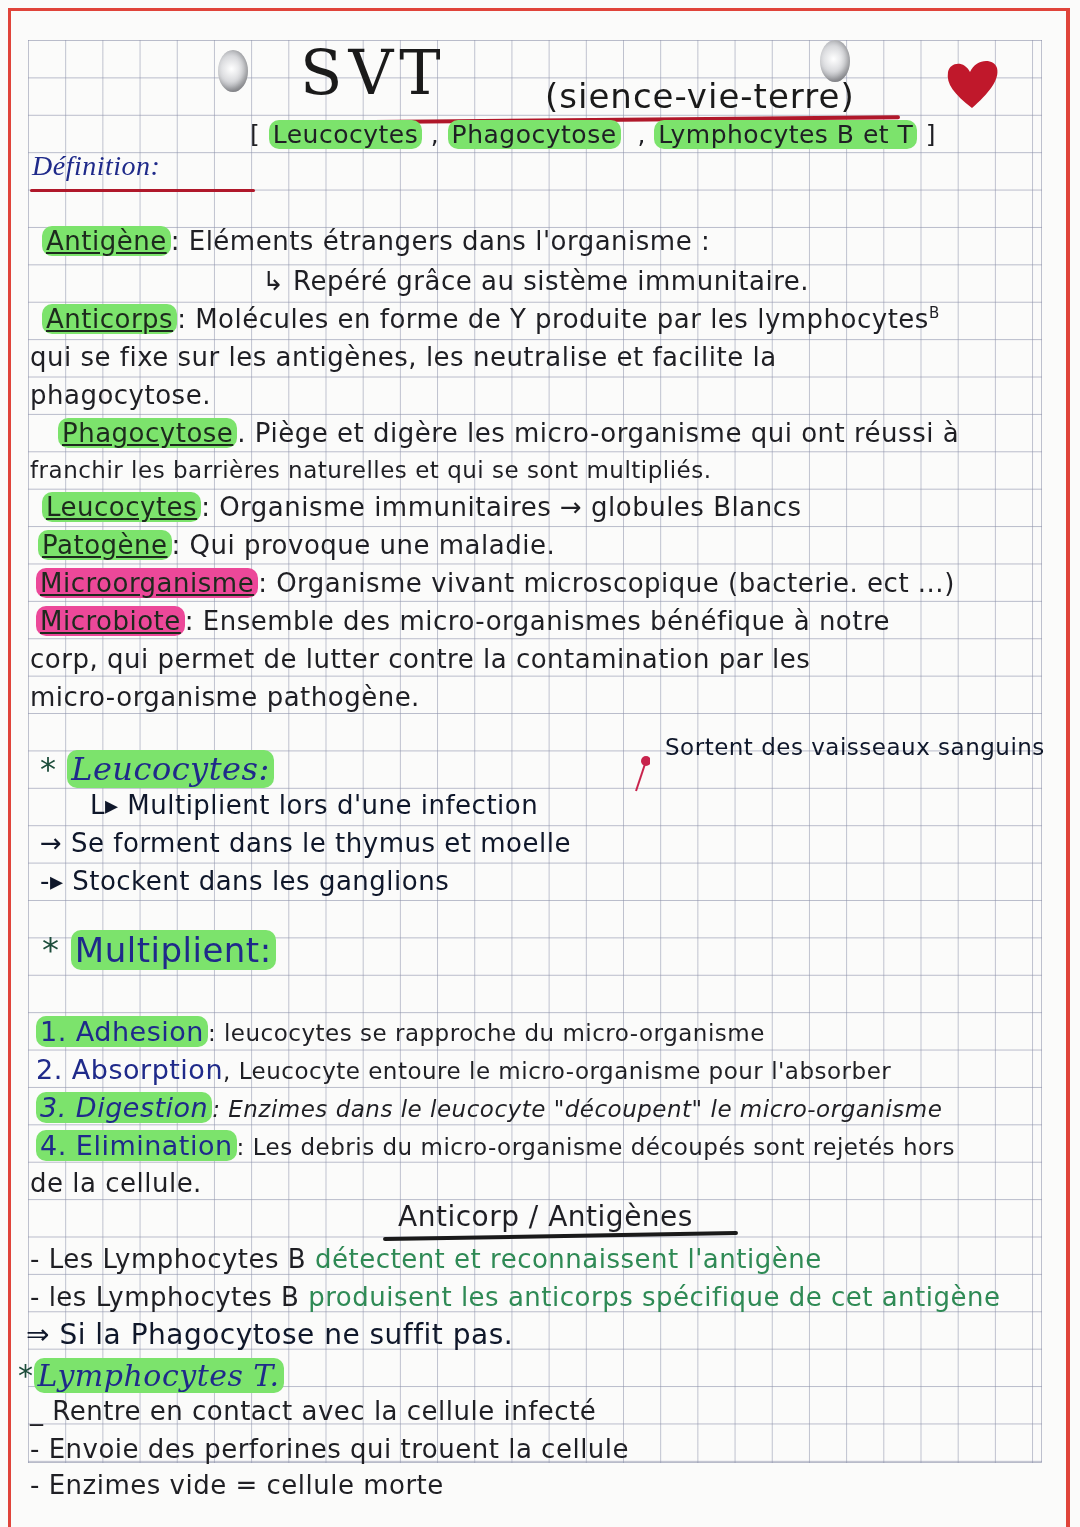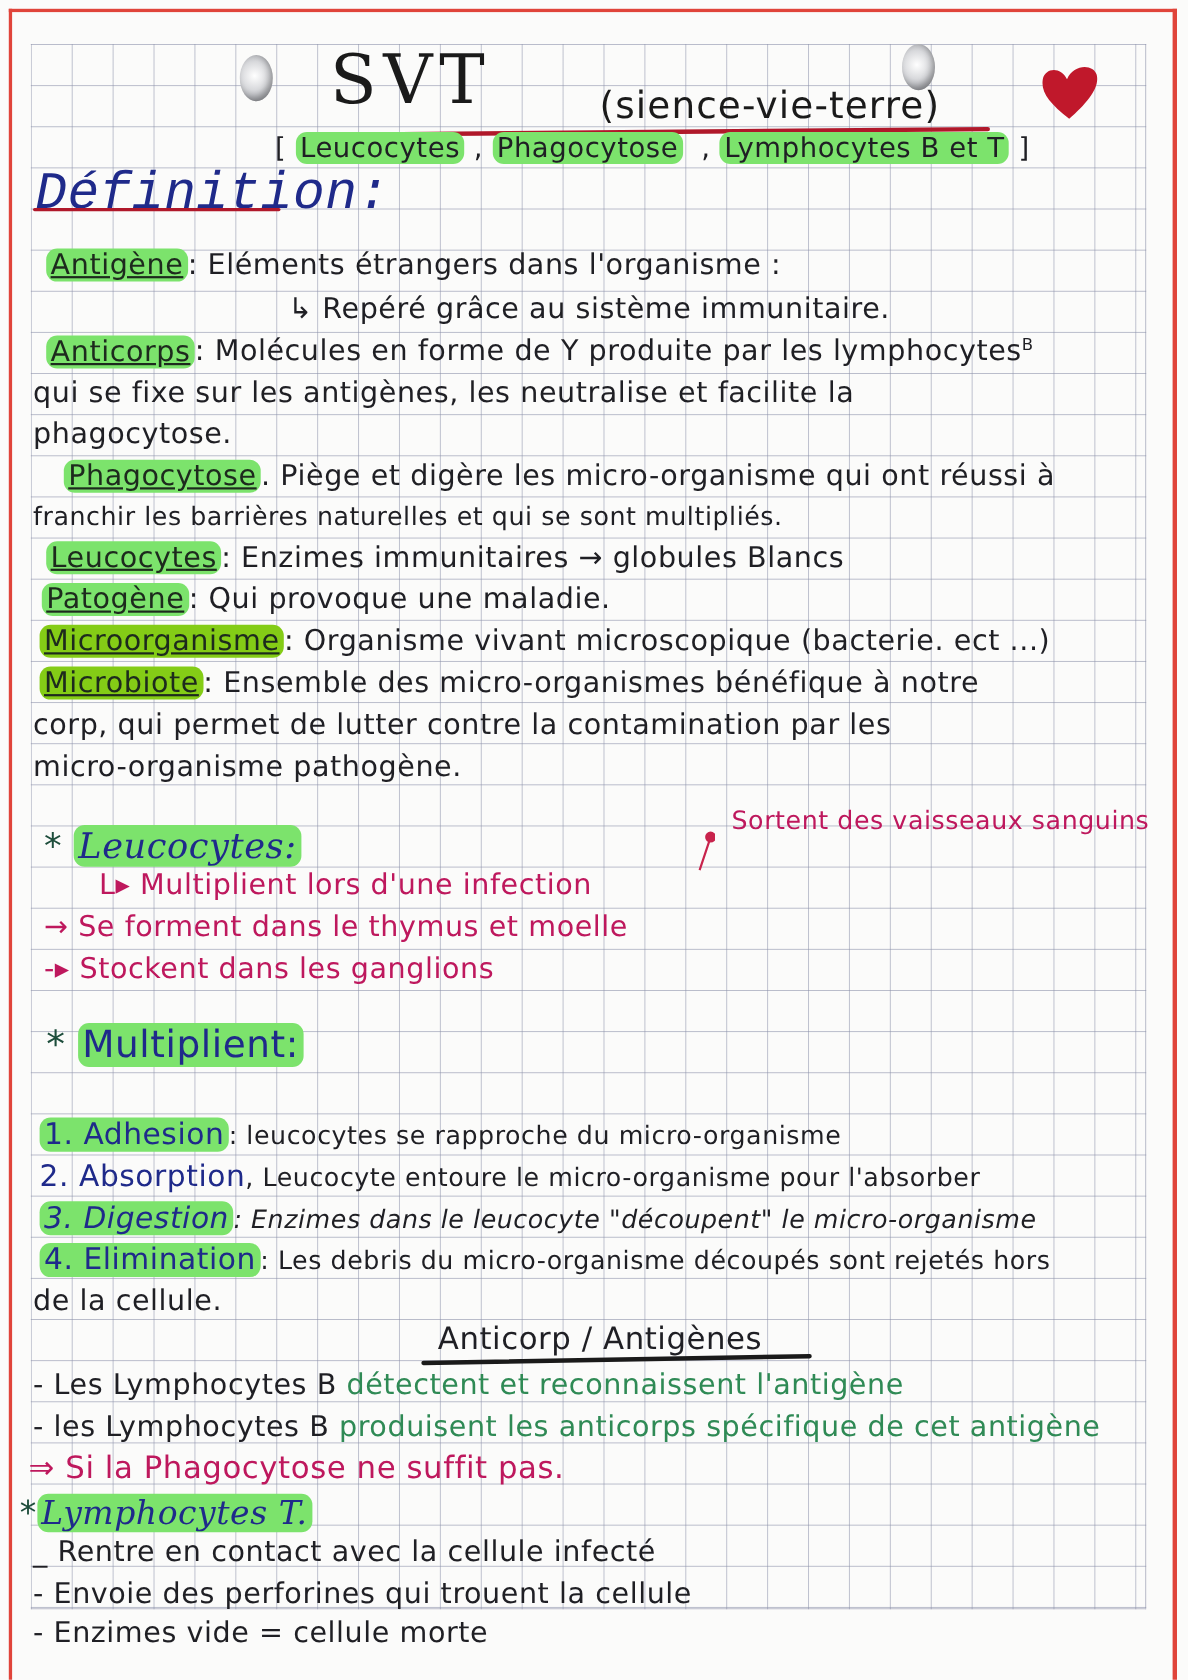--- a/index.html
+++ b/index.html
@@ -26,24 +26,24 @@
     position: absolute; width: 30px; height: 42px; border-radius: 50%;
     background: radial-gradient(circle at 45% 45%, #fff 0%, #d8d9dc 45%, #8a8c92 100%);
     box-shadow: inset -3px -3px 6px rgba(0,0,0,0.25);
   }
   .line {
     position: absolute; white-space: nowrap;
     font-family: "DejaVu Sans", sans-serif;
     font-size: 26px; letter-spacing: 0.5px; color: #1f1f24;
   }
   .hl { background: #7ce36c; border-radius: 10px; padding: 0 4px; }
-  .hl-soft { background: #84cc16; border-radius: 10px; padding: 0 4px; }
+  .hl-soft { background: #ec4899; border-radius: 10px; padding: 0 4px; }
   .term { color: #1d2a1d; text-decoration: underline; }
   .blue { color: #1f2a8a; }
-  .red { color: #be185d; }
+  .red { color: #0f172a; }
   .green { color: #2f8a55; }
   .title-main {
     position: absolute; left: 300px; top: 36px;
     font-family: "DejaVu Serif", serif; font-size: 62px; color: #1a1a1a; font-weight: 300;
     letter-spacing: 6px;
   }
   .title-sub {
     position: absolute; left: 545px; top: 76px;
     font-family: "DejaVu Sans", sans-serif; font-size: 34px; color: #1a1a1a; letter-spacing: 1px;
   }
@@ -85,21 +85,21 @@
 <div class="line" style="left:250px; top:120px; font-size:25px;">
   <span>[</span>
   <span class="hl">Leucocytes</span>
   <span>,</span>
   <span class="hl">Phagocytose</span>
   &nbsp;<span>,</span>
   <span class="hl">Lymphocytes B et T</span>
   <span>]</span>
 </div>
 
-<div class="line blue" style="left:32px; top:150px; font-size:48px; font-family:Liberation Mono, monospace; font-style:italic;">Définition:</div>
+<div class="line blue" style="left:32px; top:150px; font-size:28px; font-family:Liberation Serif, serif; font-style:italic;">Définition:</div>
 <div class="def-underline"></div>
 
 <div class="line" style="left:42px; top:226px;">
   <span class="hl term">Antigène</span><span>:</span>
   <span>Eléments étrangers dans l'organisme :</span>
 </div>
 <div class="line" style="left:262px; top:266px;">
   <span>↳ </span><span>Repéré grâce au sistème immunitaire.</span>
 </div>
 
@@ -111,21 +111,21 @@
 <div class="line" style="left:30px; top:380px;">phagocytose.</div>
 
 <div class="line" style="left:58px; top:418px;">
   <span class="hl term">Phagocytose</span><span>.</span>
   <span>Piège et digère les micro-organisme qui ont réussi à</span>
 </div>
 <div class="line" style="left:30px; top:457px; font-size:23px;">franchir les barrières naturelles et qui se sont multipliés.</div>
 
 <div class="line" style="left:42px; top:492px;">
   <span class="hl term">Leucocytes</span><span>:</span>
-  <span>Enzimes immunitaires</span>
+  <span>Organisme immunitaires</span>
   <span>→</span>
   <span>globules Blancs</span>
 </div>
 
 <div class="line" style="left:38px; top:530px;">
   <span class="hl term">Patogène</span><span>:</span>
   <span>Qui provoque une maladie.</span>
 </div>
 
 <div class="line" style="left:36px; top:568px;">

